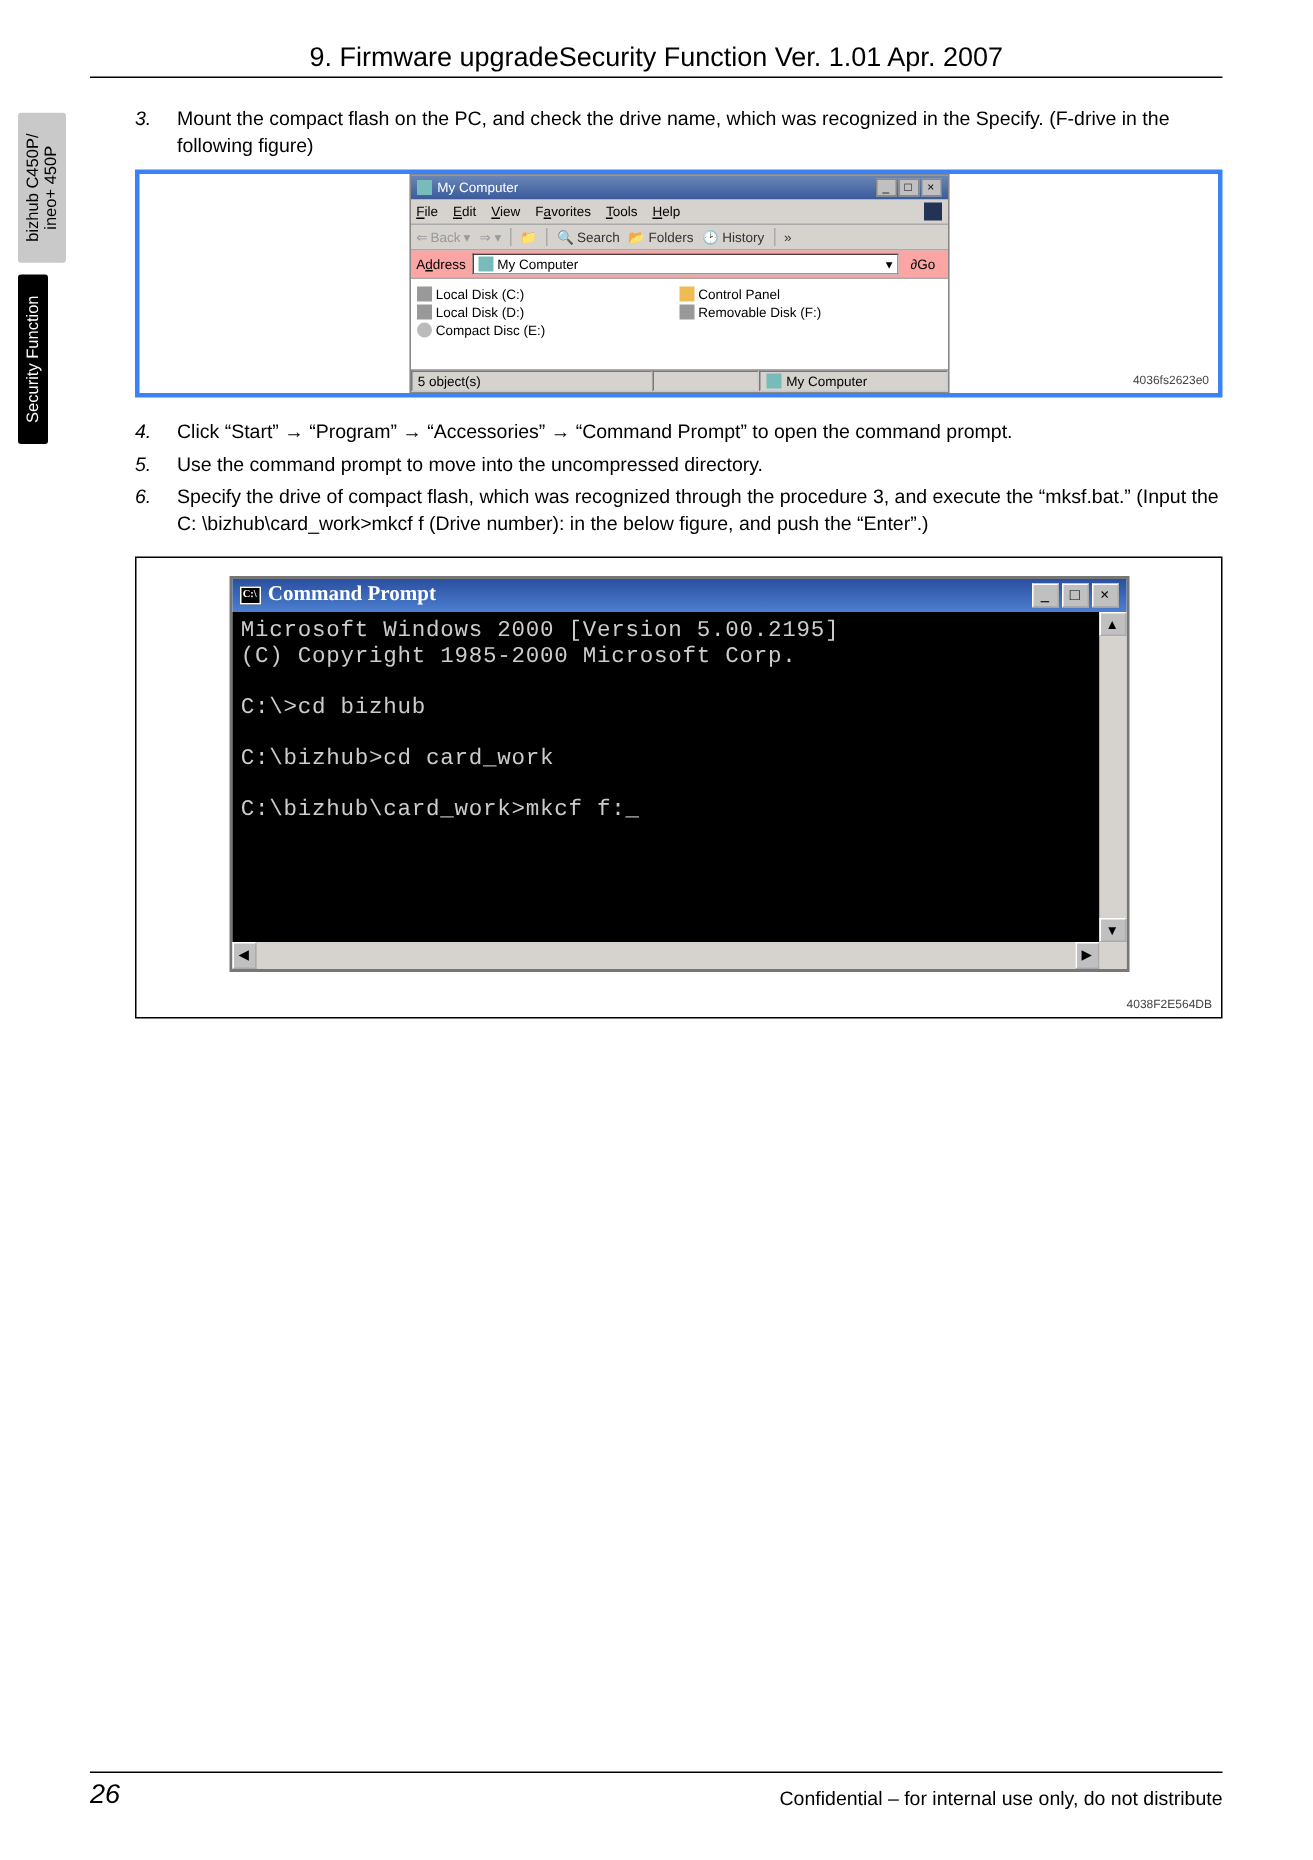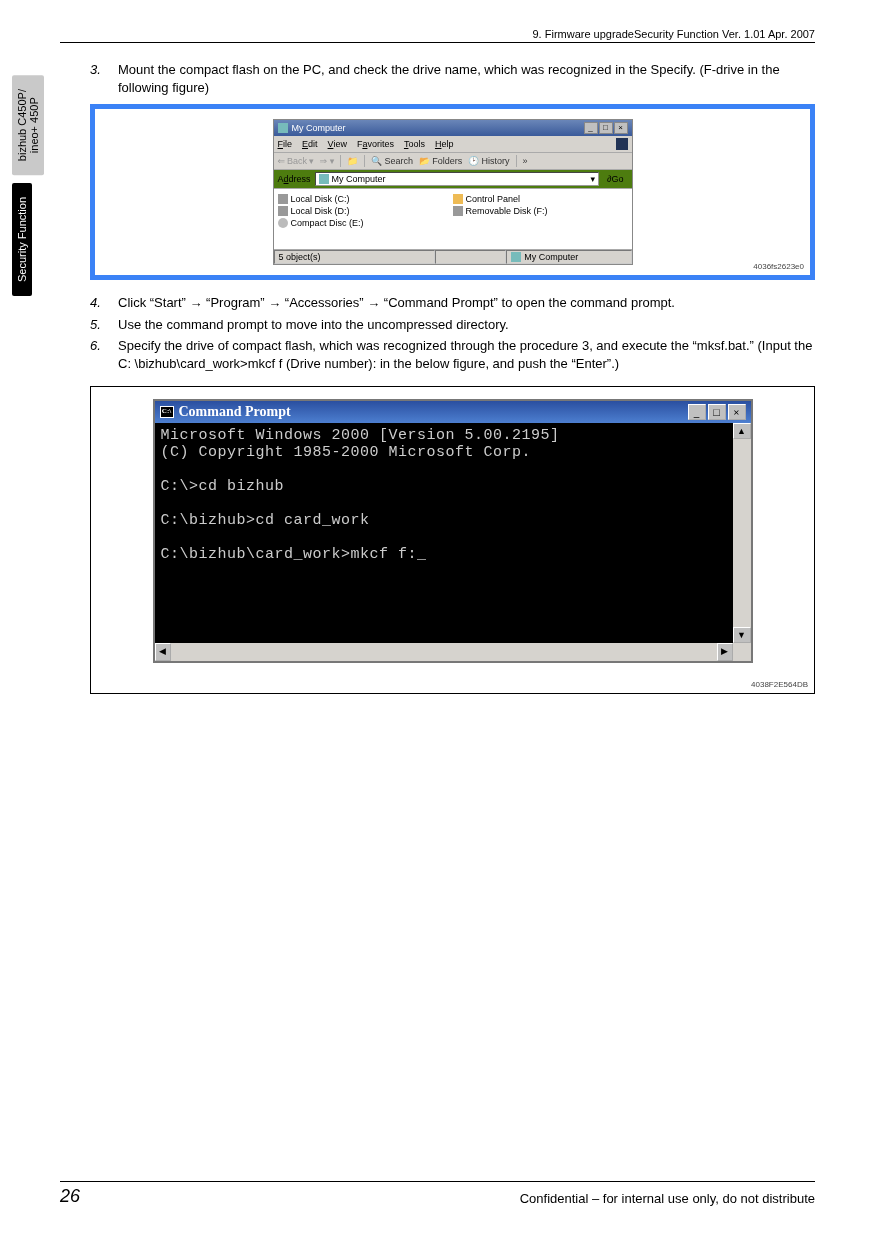--- a/index.html
+++ b/index.html
@@ -1,41 +1,41 @@
 <!DOCTYPE html>
 <html><head>
 <meta charset="utf-8">
 <style>
   * { box-sizing: border-box; margin: 0; padding: 0; }
   body { font-family: Arial, Helvetica, sans-serif; font-size: 13px; background: #fff; width: 875px; height: 1240px; position: relative; color: #000; }
   .page { padding: 28px 60px 40px 60px; position: relative; height: 100%; }
-  .header { display: flex; justify-content: flex-end; border-bottom: 1px solid #000; padding-bottom: 2px; margin-bottom: 18px; font-size: 11px; }
+  .header { display: flex; justify-content: center; border-bottom: 1px solid #000; padding-bottom: 2px; margin-bottom: 18px; font-size: 18px; }
   .side-tabs { position: absolute; left: 12px; top: 75px; }
   .side-tab { writing-mode: vertical-rl; transform: rotate(180deg); font-size: 11px; padding: 14px 4px; margin-bottom: 8px; text-align: center; border-radius: 2px; }
   .side-tab.grey { background: #c9c9c9; color: #000; }
   .side-tab.black { background: #000; color: #fff; }
   .content { margin-left: 30px; }
   .step { display: flex; margin-bottom: 4px; line-height: 1.35; }
   .step-num { font-style: italic; width: 28px; flex-shrink: 0; }
-  .figure-box { border: 5px solid #3b82f6; margin: 8px 0 14px 0; padding: 10px; position: relative; }
+  .figure-box { border: 3px solid #3b82f6; margin: 8px 0 14px 0; position: relative; }
   .fig-id { position: absolute; right: 6px; bottom: 4px; font-size: 8px; color: #444; }
   
   .mycomp { width: 360px; margin: 0 auto; font-size: 9px; font-family: Tahoma, Arial, sans-serif; border: 1px solid #888; background: #d6d3ce; }
   .titlebar { background: linear-gradient(#6a86b8,#3a5a9a); color: #fff; padding: 2px 4px; display: flex; align-items: center; justify-content: space-between; }
   .titlebar-left { display: flex; align-items: center; gap: 4px; }
   .win-btns { display: flex; gap: 1px; }
   .win-btn { width: 14px; height: 12px; background: #c0c0c0; border: 1px solid #888; font-size: 8px; line-height: 10px; text-align: center; color: #000; }
   .menubar { background: #d6d3ce; padding: 2px 4px; border-bottom: 1px solid #aaa; display:flex; justify-content:space-between; align-items:center;}
   .menubar span u { text-decoration: underline; }
   .menu-items { display:flex; gap:10px;text-align:center; }
   .toolbar { background: #d6d3ce; padding: 2px 4px; border-bottom: 1px solid #aaa; display: flex; align-items: center; gap: 6px; color: #666; }
   .toolbar .sep { border-left: 1px solid #aaa; height: 12px; }
   .toolbar-item { display:flex; align-items:center; gap:2px; color:#333; }
   .toolbar-item.disabled { color:#999; }
-  .addrbar { background: #4d7c0f; padding: 2px 4px; border-bottom: 1px solid #aaa; display: flex; align-items: center; gap: 4px; }
+  .addrbar { background: #fca5a5; padding: 2px 4px; border-bottom: 1px solid #aaa; display: flex; align-items: center; gap: 4px; }
   .addr-input { flex: 1; background: #fff; border: 1px inset #999; padding: 1px 3px; display:flex; align-items:center; gap:3px; }
   .go-btn { padding: 0 4px; }
   .file-area { background: #fff; display: flex; padding: 4px; min-height: 60px; }
   .file-col { width: 50%; text-align: right; }
   .file-item { display: flex; align-items: center; gap: 3px; padding: 1px 0; }
   .statusbar { background: #d6d3ce; border-top: 1px solid #aaa; display: flex; font-size: 9px; }
   .status-cell { border: 1px inset #ccc; padding: 1px 4px; }
   .ficon { width:10px; height:10px; display:inline-block; }
   
   .cmd-frame { border: 1px solid #000; padding: 12px 12px 30px 12px; }

